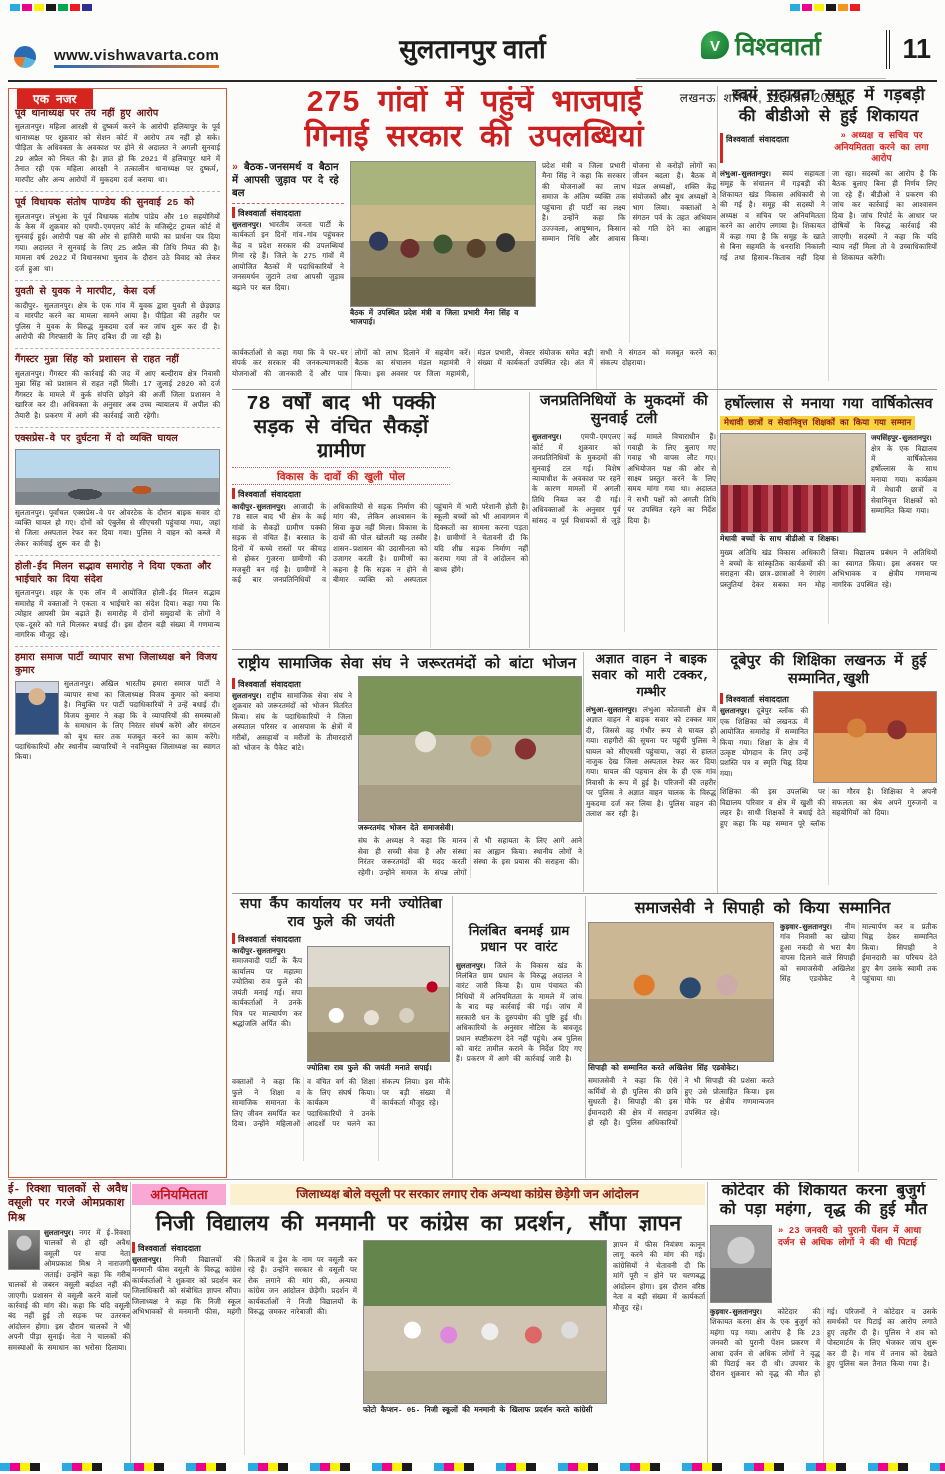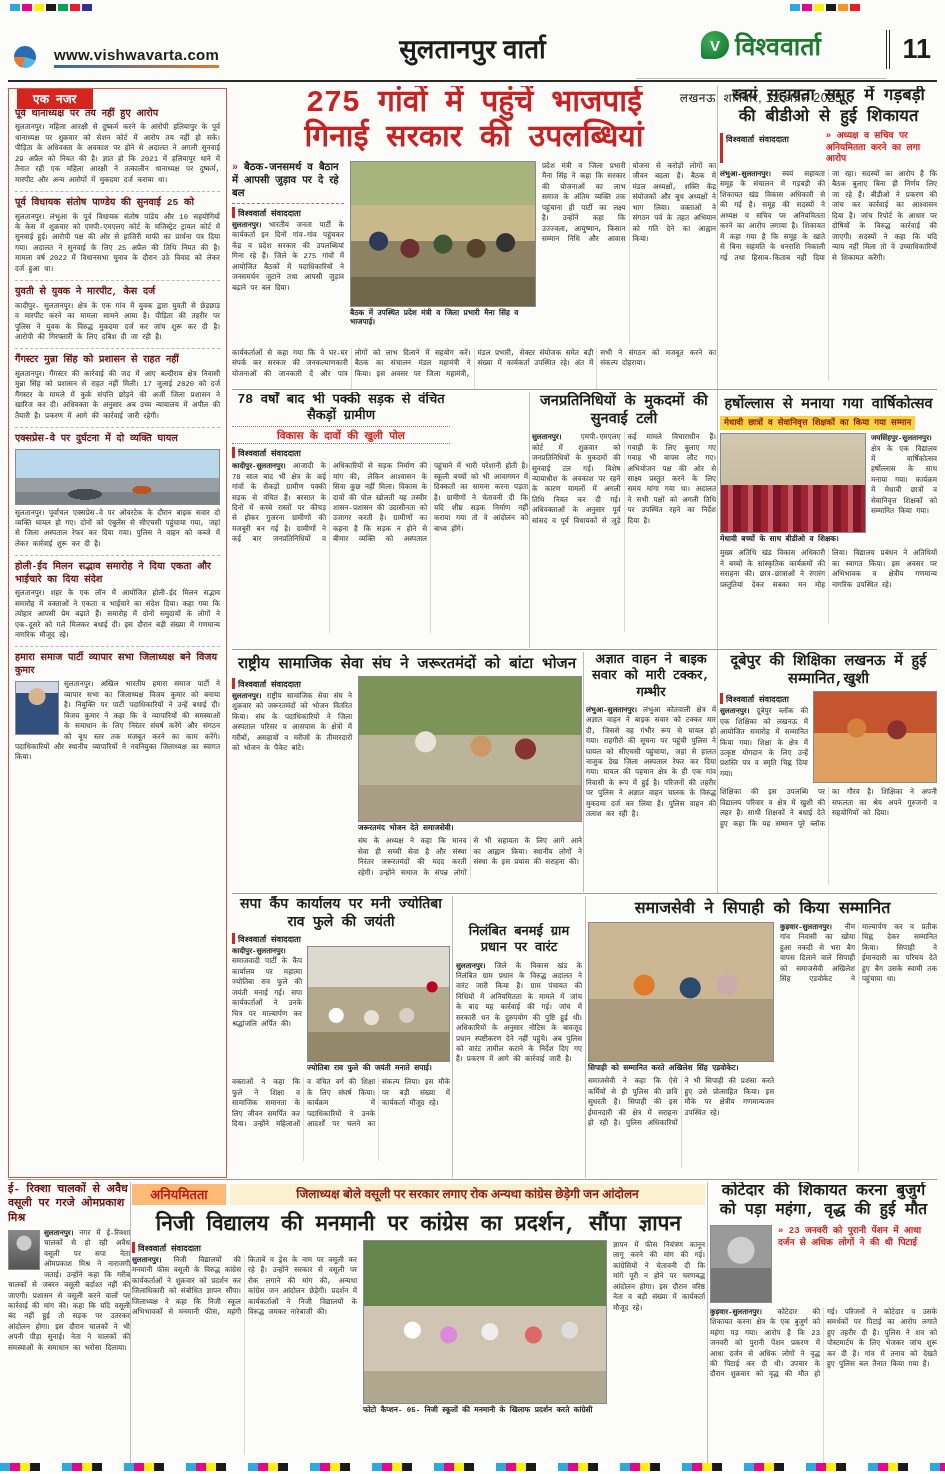--- a/index.html
+++ b/index.html
@@ -66,35 +66,35 @@
     radial-gradient(circle at 32% 60%, #6e2f2f 0 9px, transparent 10px),
     radial-gradient(circle at 50% 57%, #3c5732 0 9px, transparent 10px),
     radial-gradient(circle at 68% 60%, #58422c 0 9px, transparent 10px),
     radial-gradient(circle at 84% 56%, #333 0 9px, transparent 10px),
     linear-gradient(180deg,#a9b37c 0 30%, #c9b98a 30% 55%, #8d8262 55% 80%, #6e6749 80% 100%); }
   .a-c2 { flex:1; }
   .a-bottom { margin-top:5px; height:56px; }
 
   
   .story-b { left:232px; top:392px; width:296px; height:256px; }
-  .h-b { width:218px; font-size:13px; font-weight:bold; text-align:center; line-height:1.2; }
+  .h-b { width:218px; font-size:20px; font-weight:bold; text-align:center; line-height:1.2; }
   .sub-b { width:218px; color:#d6251f; font-size:10.5px; font-weight:bold; text-align:center;
            border-top:1px dotted #c66; border-bottom:1px dotted #c66; margin:3px 0; padding:1px 0; }
   .story-b .body { height:172px; margin-top:3px; }
 
   
   .story-c { left:532px; top:392px; width:184px; height:256px; }
   .h-c { font-size:14.5px; font-weight:bold; text-align:center; line-height:1.25; margin-bottom:4px; }
 
   
   .story-i { left:720px; top:86px; width:217px; height:303px; }
   .h-i { font-size:16.5px; font-weight:bold; text-align:center; line-height:1.25; }
   .i-meta { display:flex; gap:6px; margin:4px 0; }
   .i-meta .byline { width:46%; }
-  .sub-i { flex:1; color:#d6251f; font-size:9px; font-weight:bold; line-height:1.25; }
+  .sub-i { flex:1; color:#d6251f; font-size:9px; font-weight:bold; line-height:1.25;text-align:center; }
   .story-i .body { height:212px; }
 
   
   .story-j { left:720px; top:392px; width:217px; height:256px; }
   .h-j { font-size:14.5px; font-weight:bold; text-align:center; }
   .sub-j { display:inline-block; background:#f8d441; color:#8e1a0e; font-size:8.4px; font-weight:bold;
            padding:2px 4px; margin:3px 0; line-height:1.2; }
   .j-row { display:flex; gap:5px; }
   .j-ph { width:146px; }
   .ph-fest { height:100px;
@@ -163,21 +163,21 @@
   .hh-under { margin-top:3px; height:92px; }
   .hh-right { flex:1; }
 
   
   .story-r { left:8px; top:1182px; width:122px; height:282px; }
   .h-r { font-size:11px; font-weight:bold; line-height:1.3; color:#6b1410; margin-bottom:3px; }
   .ph-mishra { width:32px; height:40px; float:left; margin:2px 4px 0 0;
     background: radial-gradient(circle at 50% 32%, #cccccc 0 7px, transparent 8px),
     linear-gradient(180deg,#888,#555); }
 
-  .tag-y { left:132px; top:1184px; width:94px; height:21px; background:#fdba74; color:#c0181c;
+  .tag-y { left:132px; top:1184px; width:94px; height:21px; background:#f9a8d4; color:#c0181c;
            font-size:13px; font-weight:bold; text-align:center; line-height:21px; }
   .kicker { left:230px; top:1184px; width:475px; height:21px; background:#fbf0cf; color:#8e1a0e;
             font-size:12px; font-weight:bold; text-align:center; line-height:21px; }
 
   .story-cg { left:132px; top:1208px; width:573px; height:256px; }
   .h-cg { font-size:21px; font-weight:bold; text-align:center; margin-bottom:4px; }
   .cg-row { display:flex; gap:6px; }
   .cg-c1 { width:225px; }
   .cg-ph { width:244px; }
   .ph-congress { height:164px;

